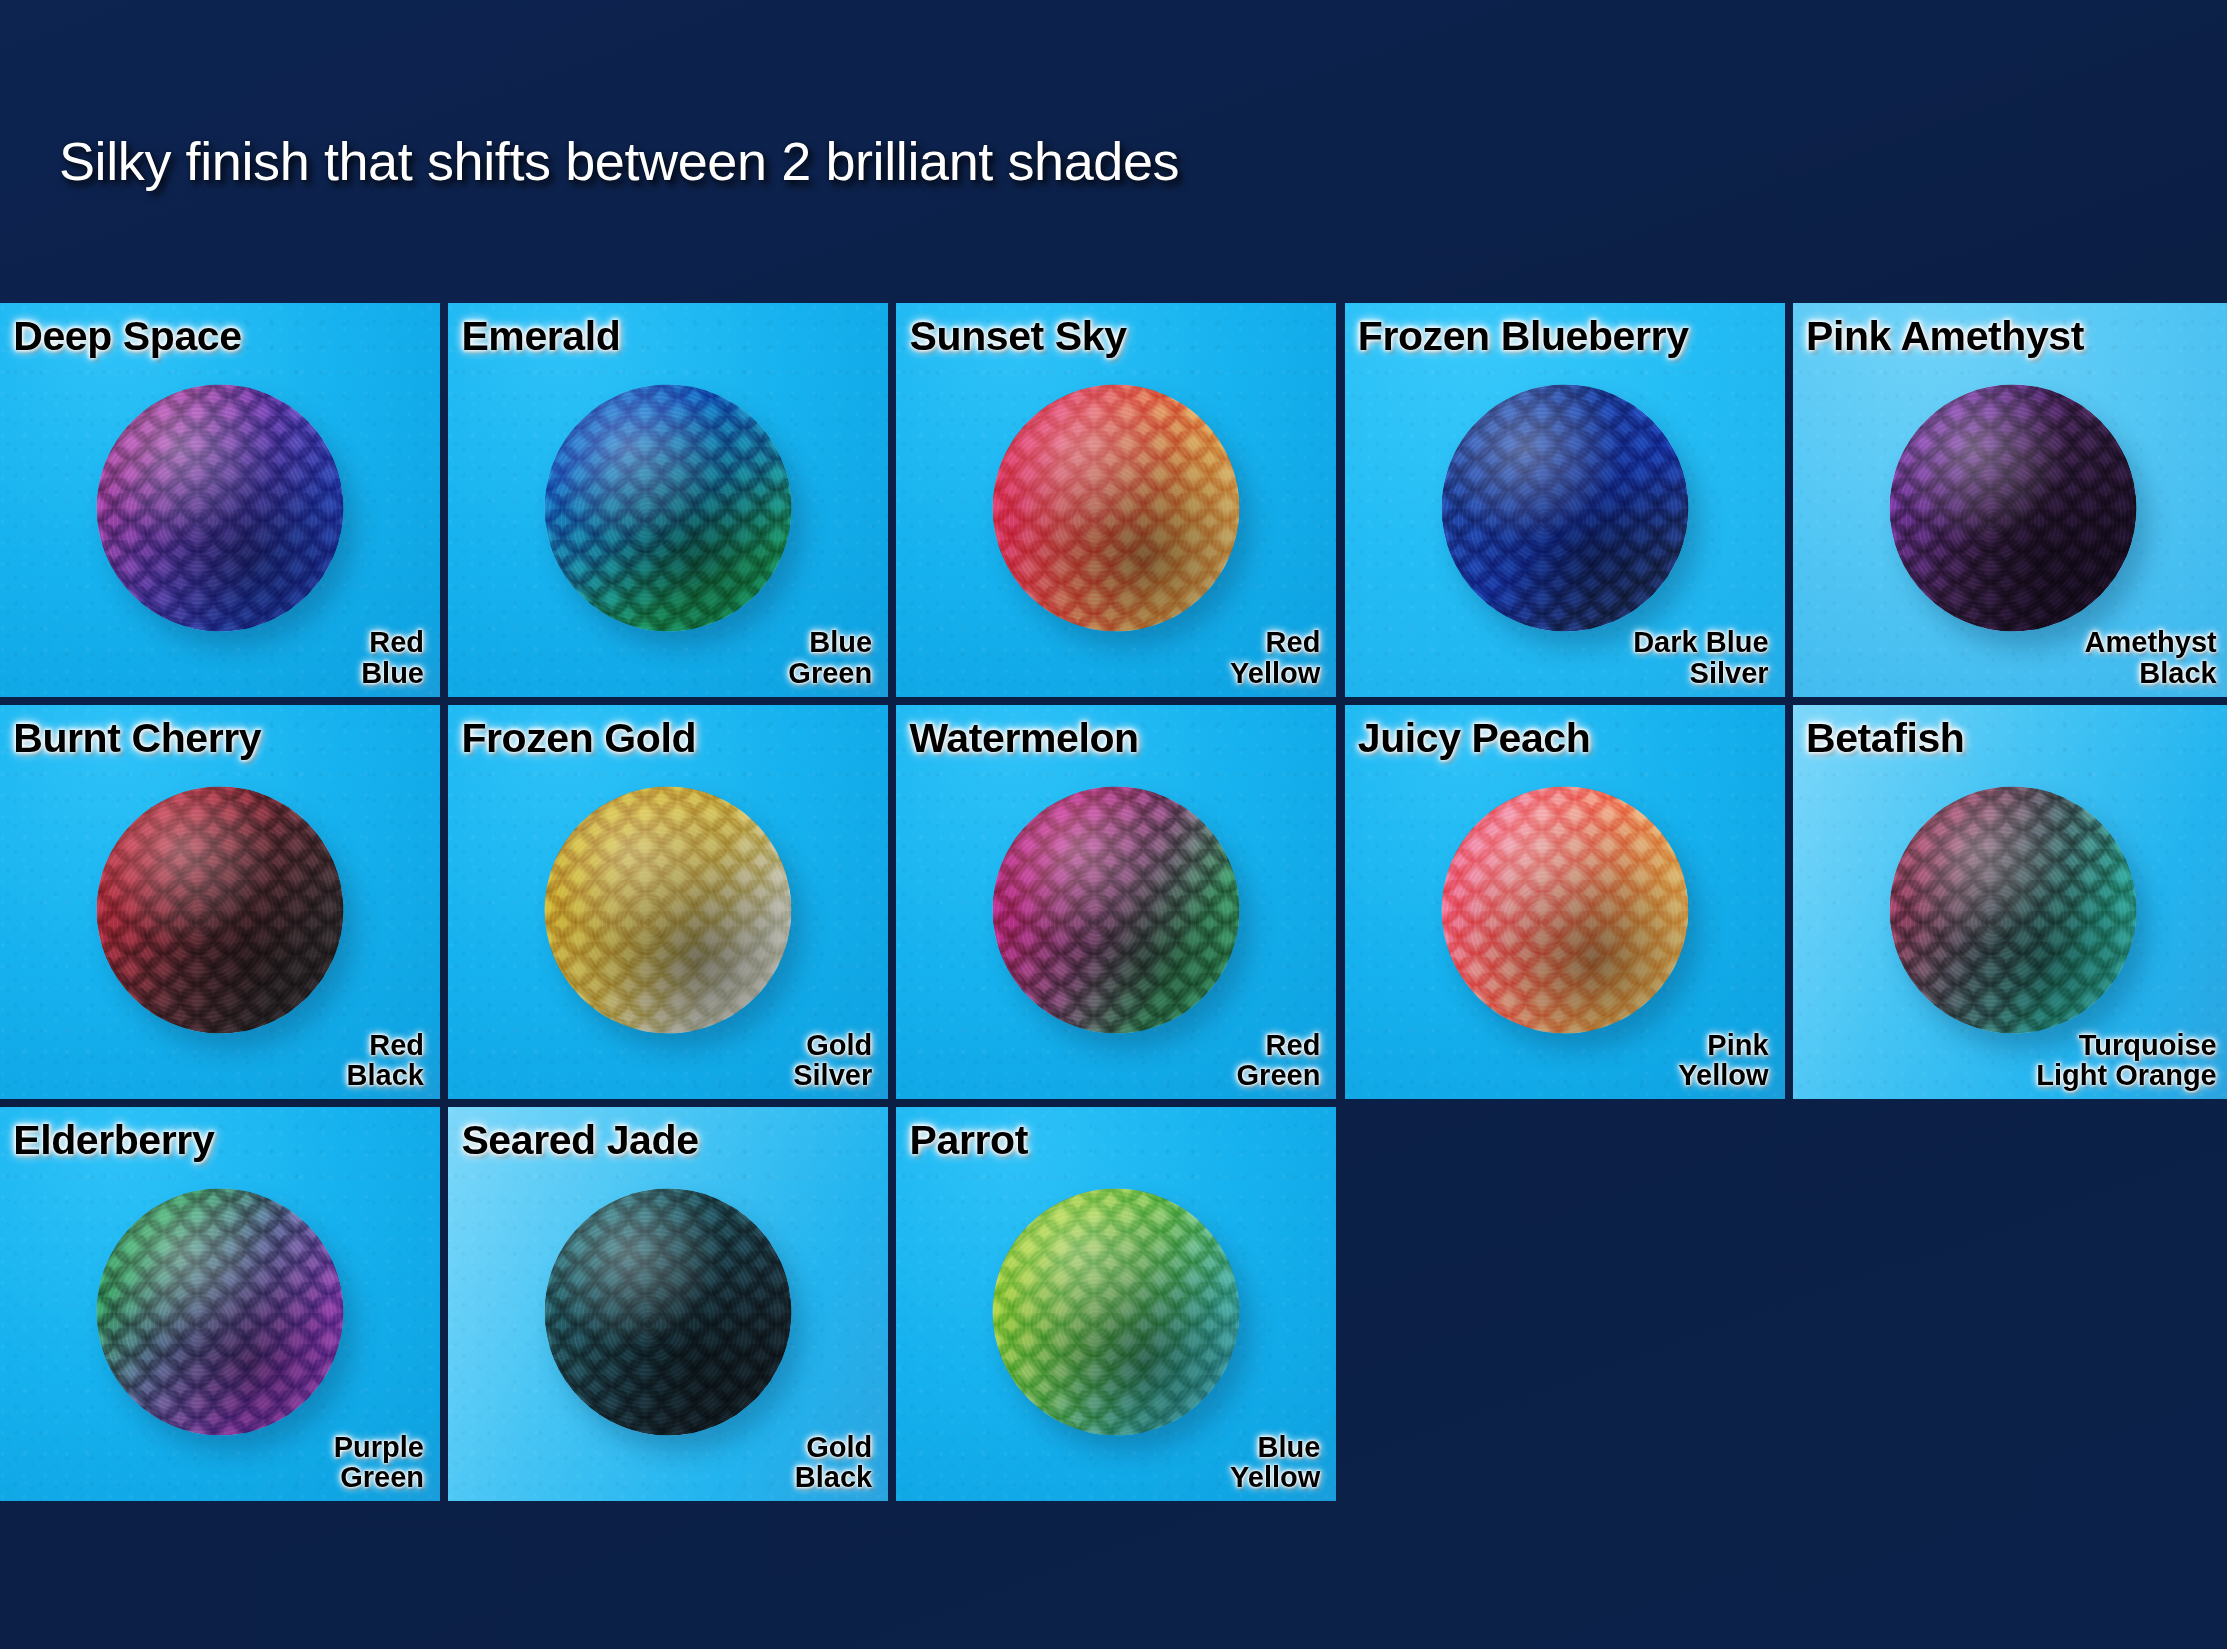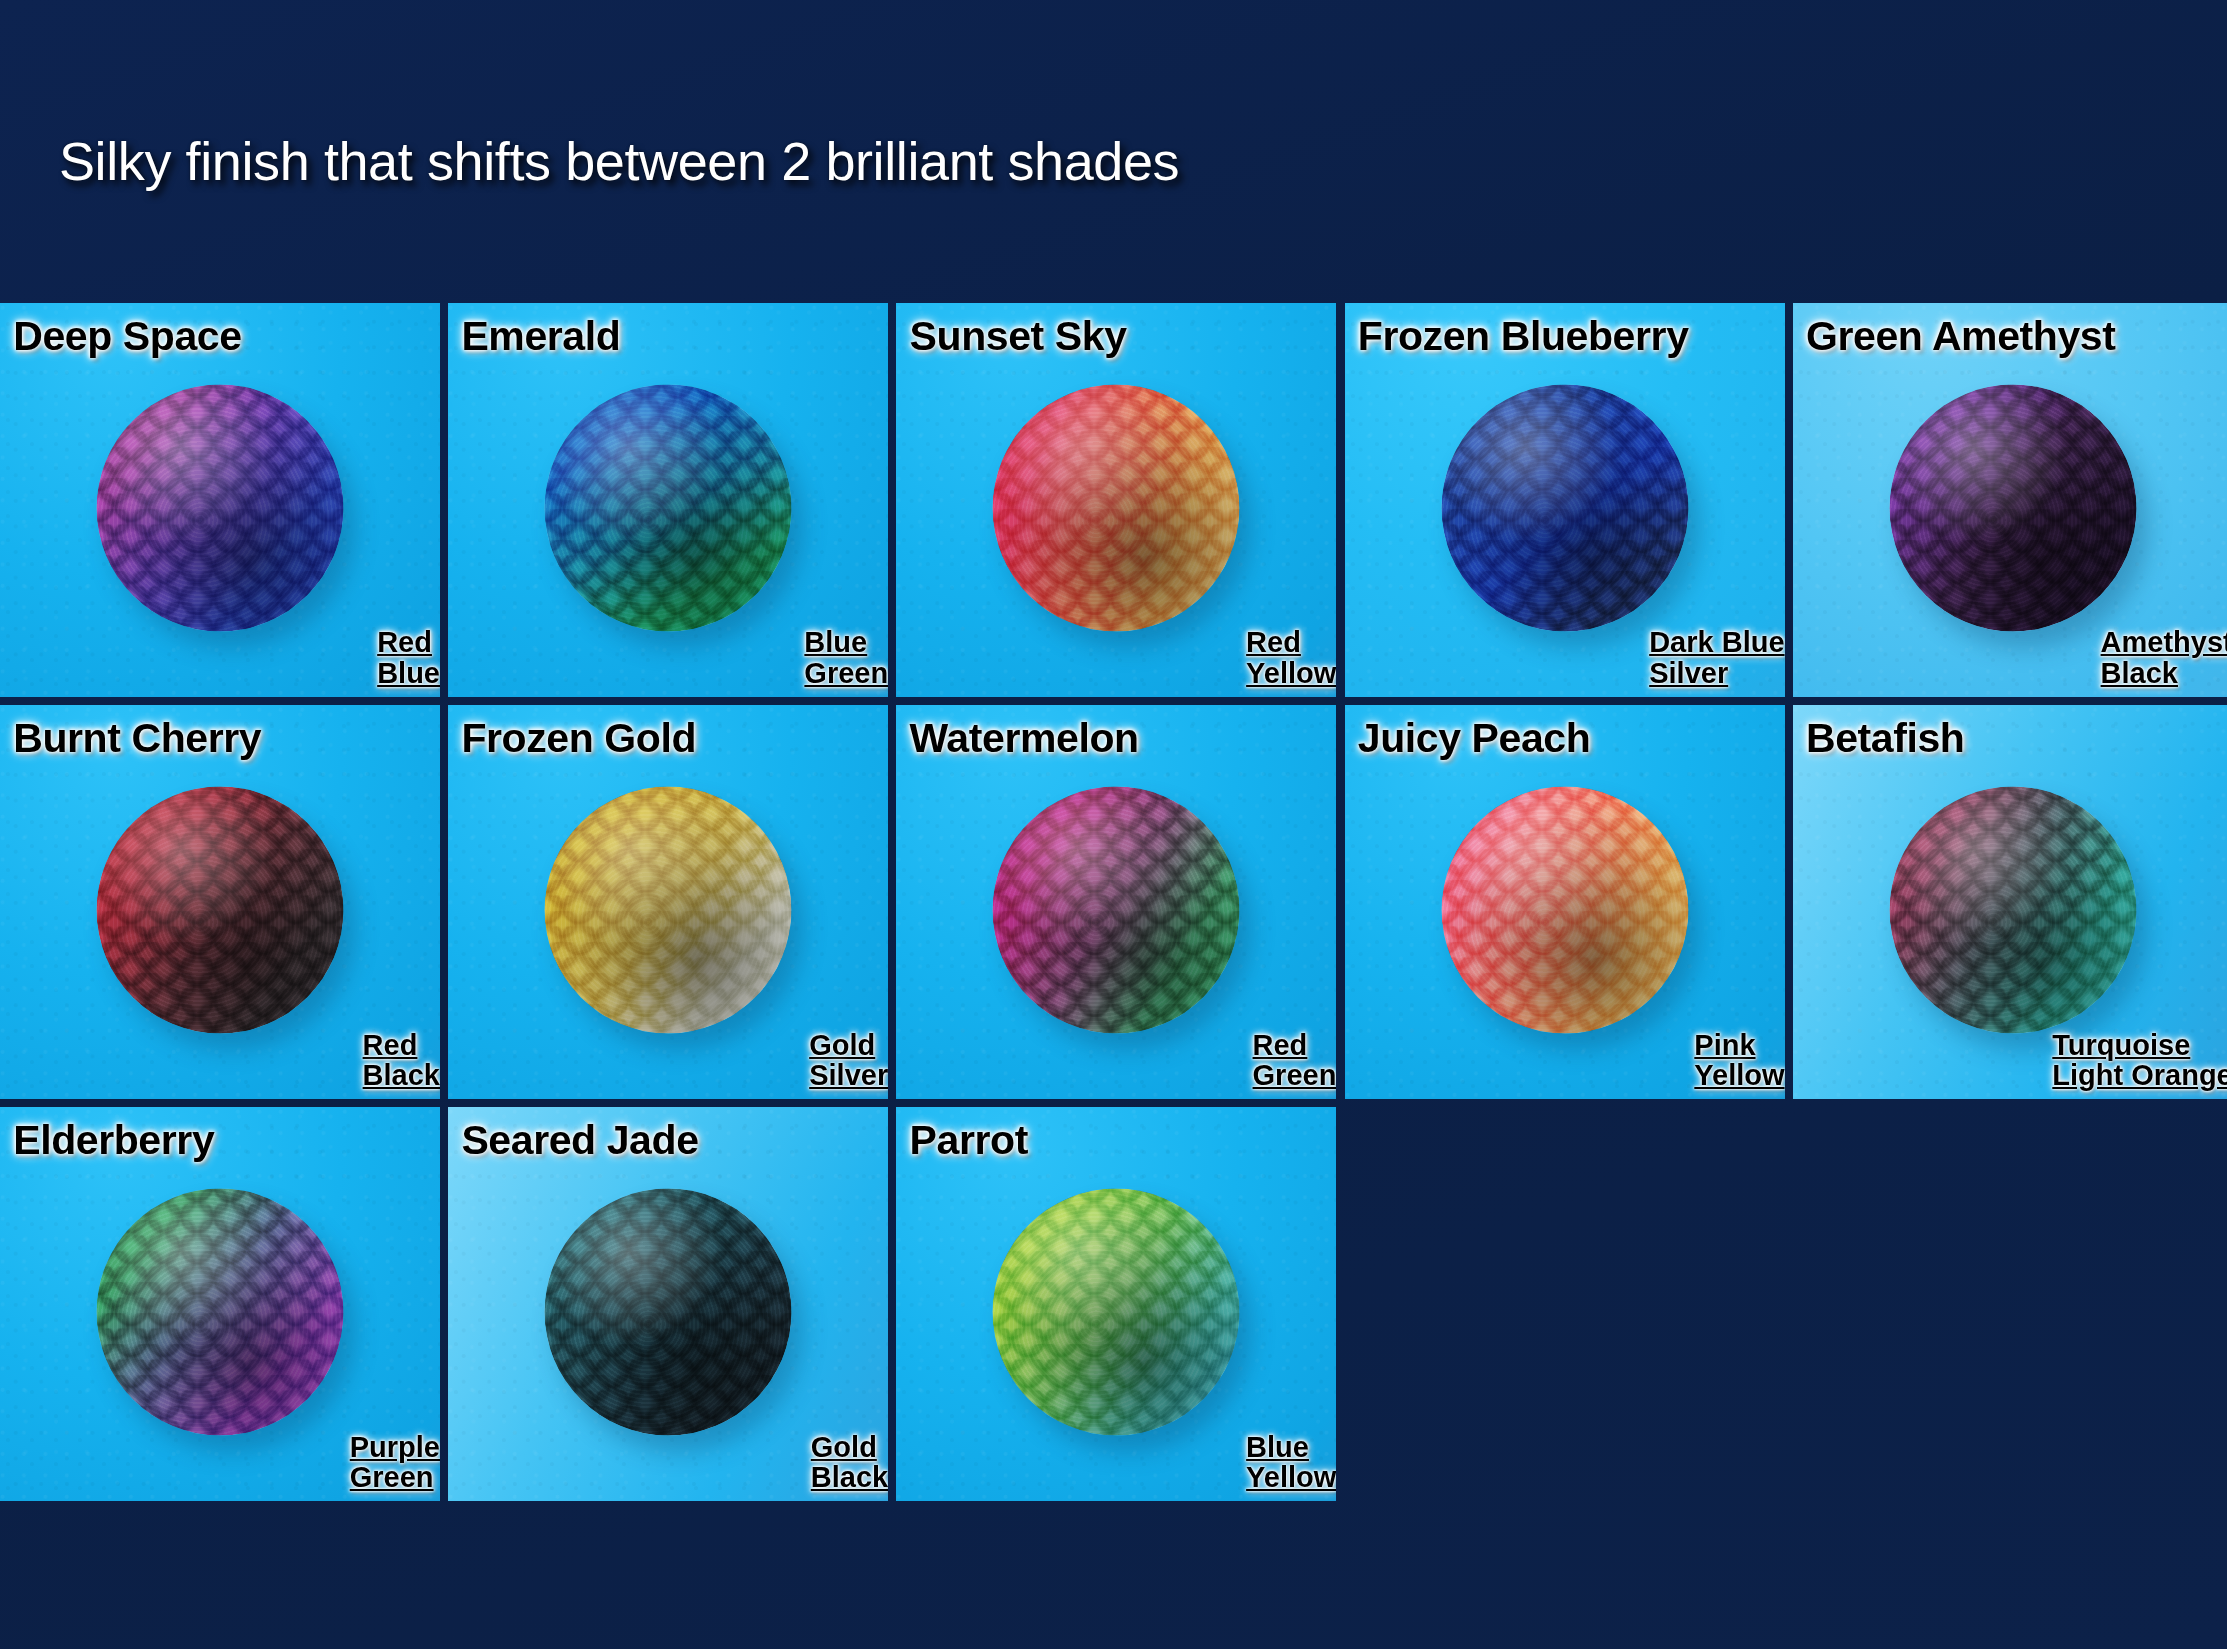--- a/index.html
+++ b/index.html
@@ -187,25 +187,24 @@
     color: #000000;
     letter-spacing: -0.4px;
     white-space: nowrap;
     text-shadow:
       0 0 4.1px #fff, 0 0 4.1px #fff, 0 0 8.2px #fff, 0 0 11.5px #fff,
       2.5px 3.3px 4.1px rgba(0,0,0,.45);
   }
 
   .tile-colors {
     position: absolute;
-    right: 0;
+    right: 16px;
     bottom: 8.2px;
-    text-align: left;
+    text-align: right;
     line-height: 1.06;
-    text-decoration: underline;
   }
   .tile-colors div {
     font-family: "Liberation Sans", sans-serif;
     font-size: 29px;
     font-weight: 700;
     color: #000000;
     white-space: nowrap;
     text-shadow:
       0 0 3.3px #fff, 0 0 3.3px #fff, 0 0 7.4px #fff, 0 0 10px #fff,
       1.6px 2.5px 3.3px rgba(0,0,0,.40);
@@ -294,21 +293,21 @@
         <div class="tile bg-pale">
           <div class="tile-bg"></div>
           <div class="ball-wrap">
             <div class="ball">
               <div class="ball-base" style="background: linear-gradient(125deg, rgb(122, 58, 160) 0%, rgb(94, 46, 126) 25%, rgb(58, 33, 72) 52%, rgb(35, 21, 48) 78%, rgb(26, 16, 34) 100%);"></div>
               <div class="ball-rings"></div>
               <div class="ball-bumps"></div>
               <div class="ball-shade"></div>
             </div>
           </div>
-          <div class="tile-title">Green Amethyst</div>
+          <div class="tile-title">Pink Amethyst</div>
           <div class="tile-colors">
             <div>Amethyst</div>
             <div>Black</div>
           </div>
         </div>
       </div>
       <div class="row">
         <div class="tile bg-deep">
           <div class="tile-bg"></div>
           <div class="ball-wrap">

